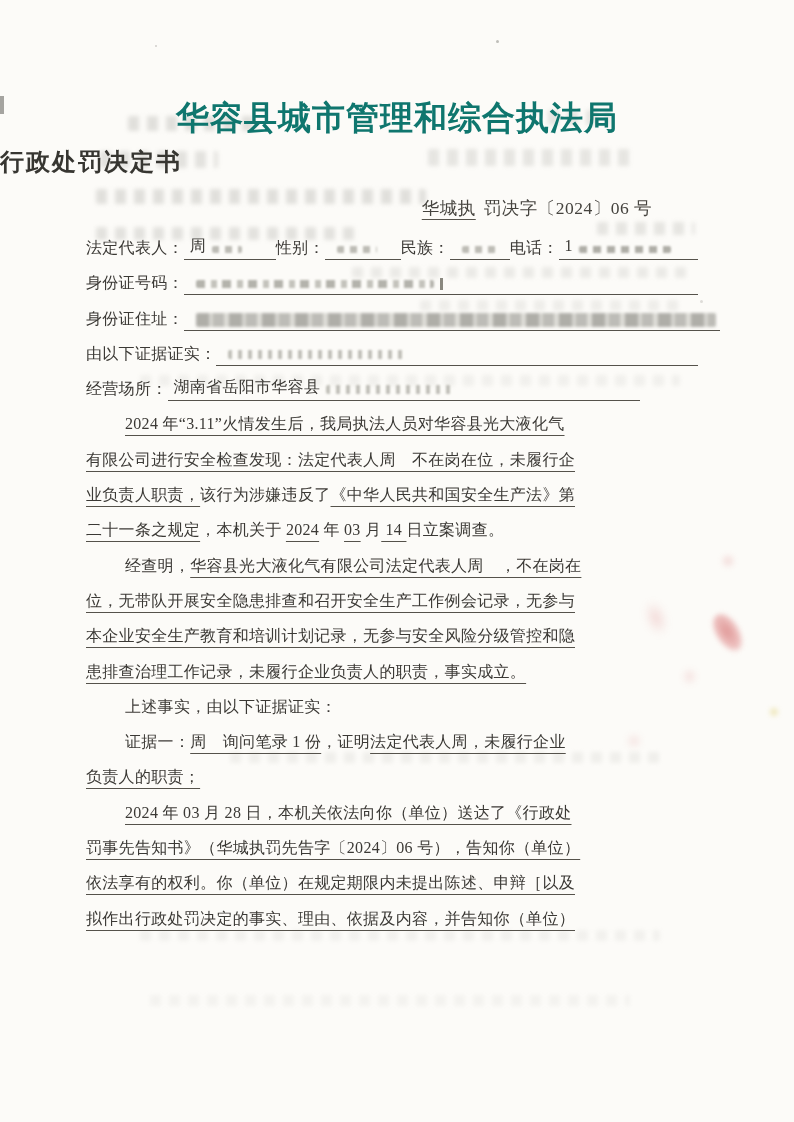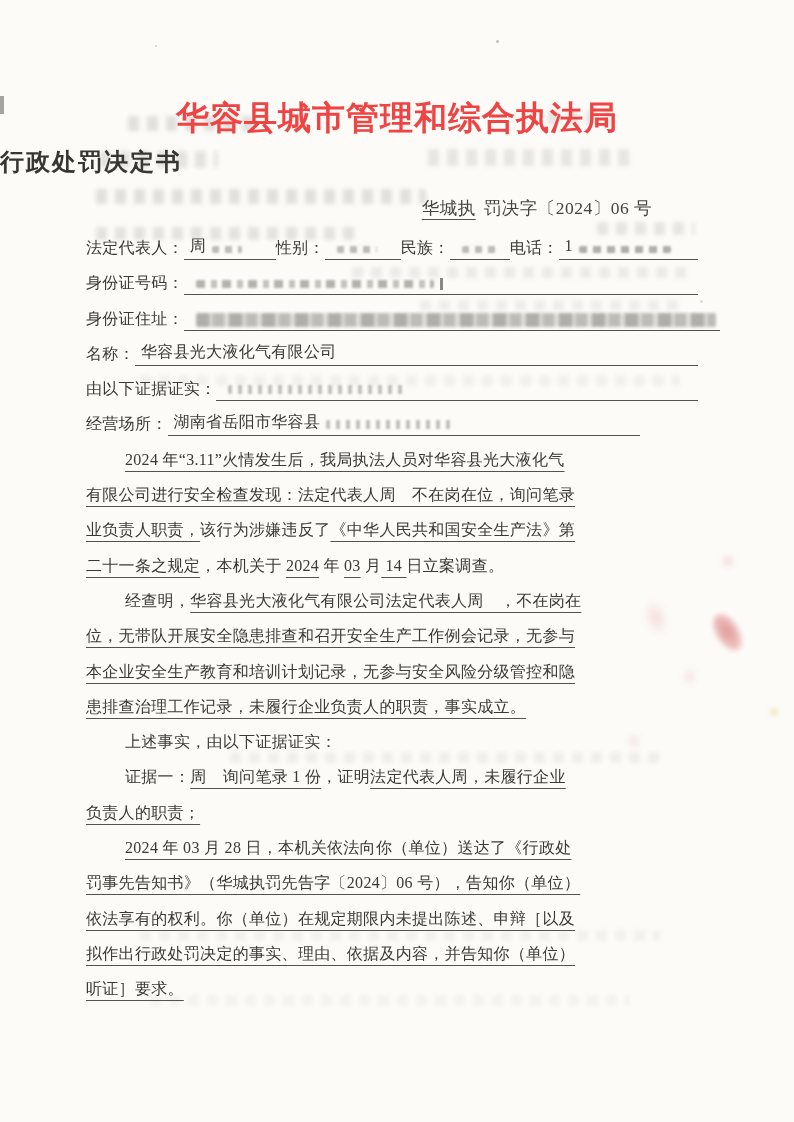--- a/index.html
+++ b/index.html
@@ -10,21 +10,21 @@
     background:#fcfbf8;
     overflow:hidden;
     font-family:"Liberation Serif", serif;
     color:#3b3935;
   }
   
   .title1{
     position:absolute;top:96px;left:0;width:100%;
     text-align:center;
     font-family:"Liberation Sans", sans-serif;
-    font-weight:700;font-size:33px;letter-spacing:1px;color:#ef4444;
+    font-weight:700;font-size:33px;letter-spacing:1px;color:#0f766e;
     z-index:2;
   }
   .title2{
     position:absolute;top:146px;left:0;width:100%;
     text-align:left;
     font-family:"Liberation Sans", sans-serif;
     font-weight:700;font-size:24px;letter-spacing:2px;color:#373631;
     z-index:2;
   }
   .doc-number{
@@ -143,49 +143,42 @@
           <span class="tick"></span>
         </span>
       </div>
       <div class="line form-line">
         <span class="lbl">身份证住址：</span>
         <span class="blank fill">
           <span class="sm sm-heavy" style="width: 520px;"></span>
         </span>
       </div>
       <div class="line form-line">
-        <span class="lbl">名称：</span>
-        <span class="blank fill">
-          <span>华容县光大液化气有限公司</span>
-        </span>
-      </div>
-      <div class="line form-line">
         <span class="lbl">由以下证据证实：</span>
         <span class="blank fill">
           <span class="sm sm-dots" style="width: 176px;"></span>
         </span>
       </div>
       <div class="line form-line">
         <span class="lbl">经营场所：</span>
         <span class="blank fill short">
           <span>湖南省岳阳市华容县</span>
           <span class="sm sm-dots" style="width: 128px;"></span>
         </span>
       </div>
       <div class="line indent"><span class="u">2024 年“3.11”火情发生后，我局执法人员对华容县光大液化气</span></div>
-      <div class="line"><span class="u">有限公司进行安全检查发现：法定代表人周　不在岗在位，询问笔录</span></div>
+      <div class="line"><span class="u">有限公司进行安全检查发现：法定代表人周　不在岗在位，未履行企</span></div>
       <div class="line"><span class="u">业负责人职责，</span><span>该行为涉嫌违反了</span><span class="u">《中华人民共和国安全生产法》第</span></div>
       <div class="line"><span class="u">二十一条之规定</span><span>，本机关于 </span><span class="u">2024</span><span> 年 </span><span class="u">03</span><span> 月</span><span class="u"> 14 </span><span>日立案调查。</span></div>
       <div class="line indent"><span>经查明，</span><span class="u">华容县光大液化气有限公司法定代表人周　，不在岗在</span></div>
       <div class="line"><span class="u">位，无带队开展安全隐患排查和召开安全生产工作例会记录，无参与</span></div>
       <div class="line"><span class="u">本企业安全生产教育和培训计划记录，无参与安全风险分级管控和隐</span></div>
       <div class="line"><span class="u">患排查治理工作记录，未履行企业负责人的职责，事实成立。</span></div>
       <div class="line indent"><span>上述事实，由以下证据证实：</span></div>
       <div class="line indent"><span>证据一：</span><span class="u">周　询问笔录 1 份</span><span>，证明</span><span class="u">法定代表人周，未履行企业</span></div>
       <div class="line"><span class="u">负责人的职责；</span></div>
       <div class="line indent"><span class="u">2024 年 03 月 28 日，本机关依法向你（单位）送达了《行政处</span></div>
       <div class="line"><span class="u">罚事先告知书》（华城执罚先告字〔2024〕06 号），告知你（单位）</span></div>
       <div class="line"><span class="u">依法享有的权利。你（单位）在规定期限内未提出陈述、申辩［以及</span></div>
       <div class="line"><span class="u">拟作出行政处罚决定的事实、理由、依据及内容，并告知你（单位）</span></div>
-      <div class="line"><span class="u">听证］要求。</span></div>
     </div>
 
 </div>
 
 </body></html>

